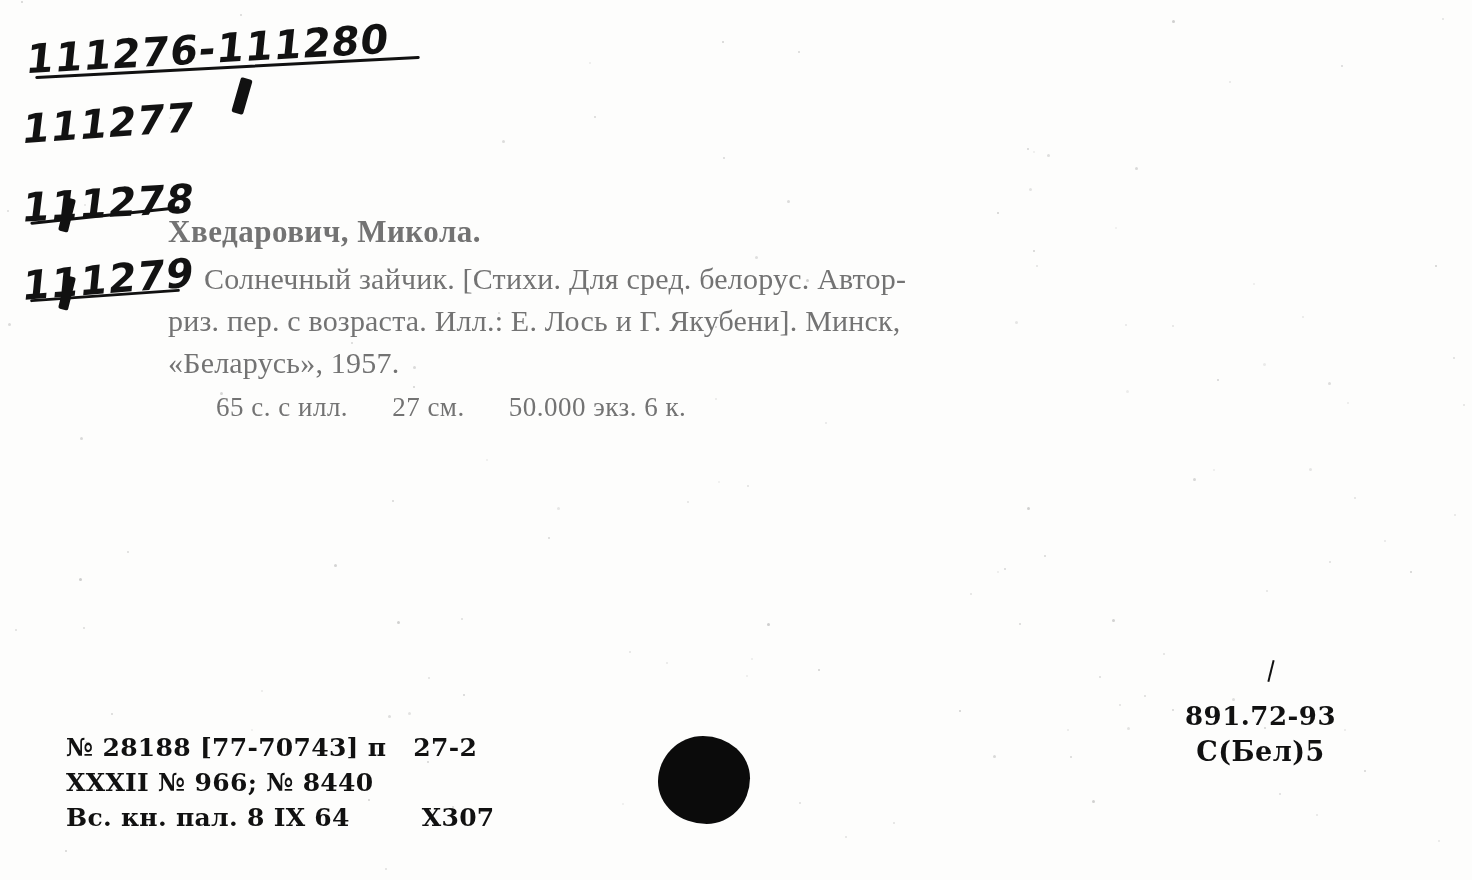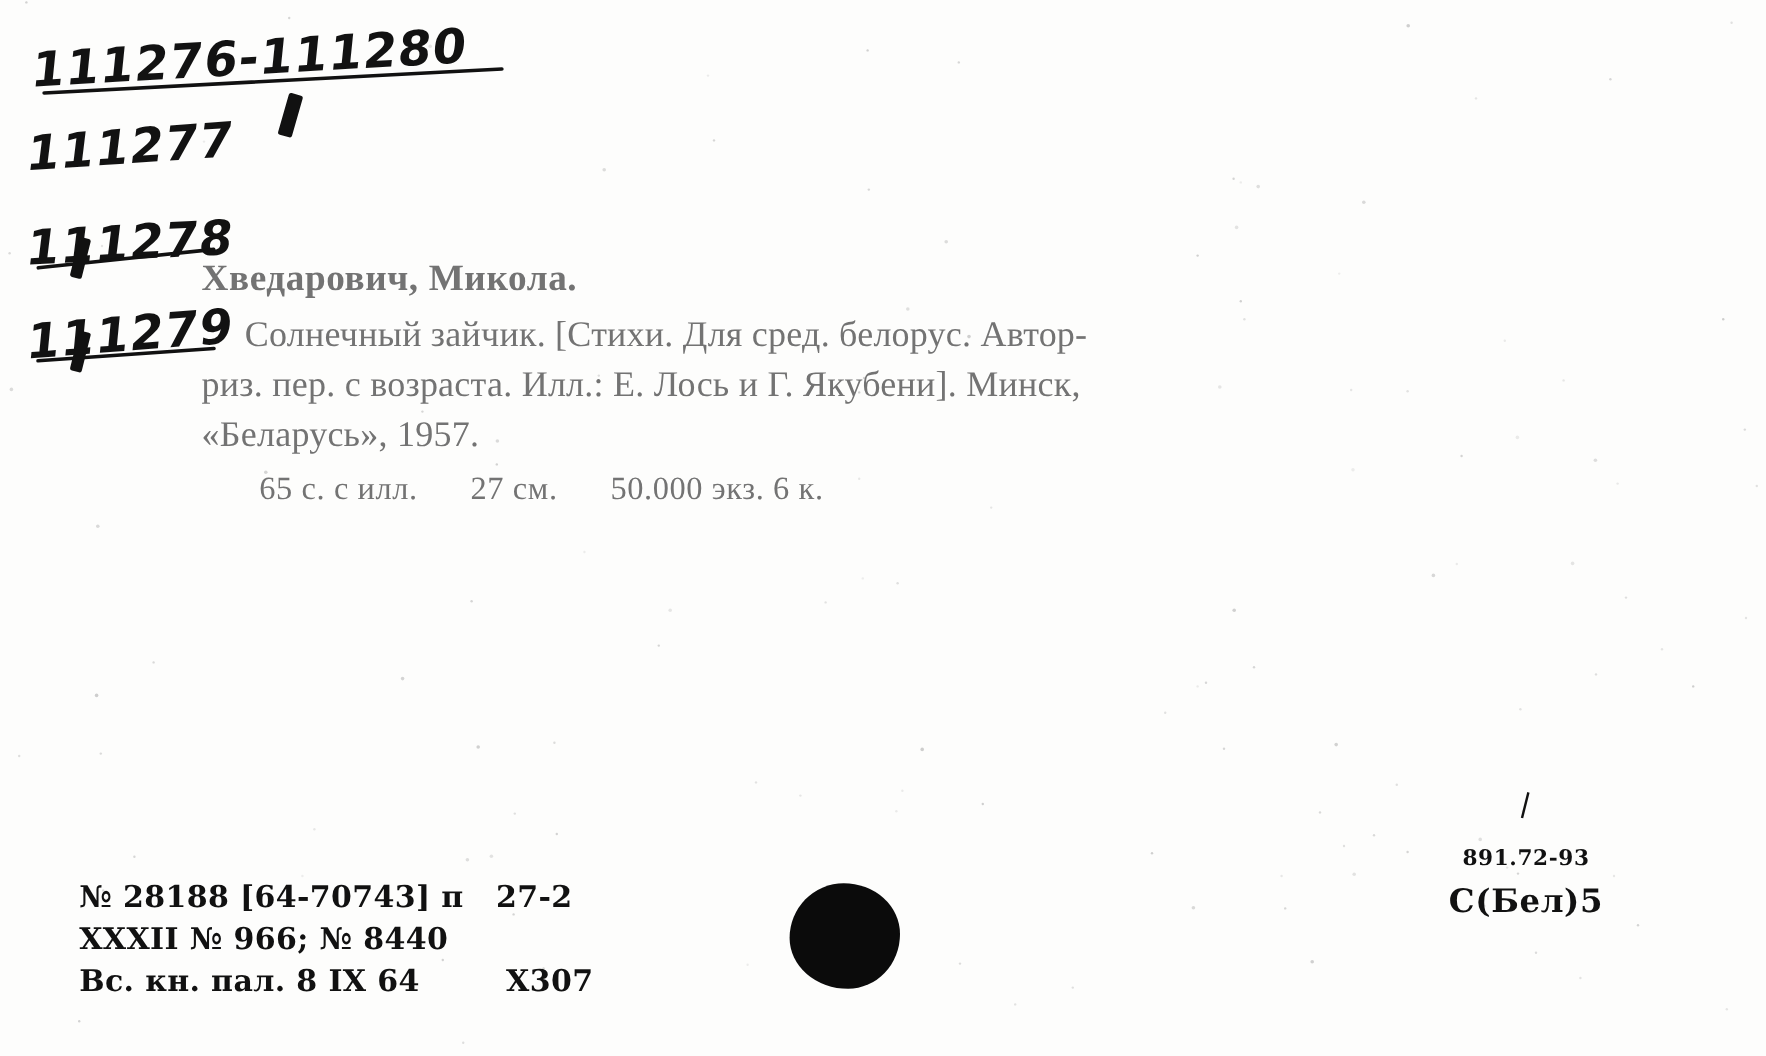--- a/index.html
+++ b/index.html
@@ -118,21 +118,21 @@
 
   
   #class {
     position: absolute;
     right: 136px; top: 698px;
     text-align: center;
     font-family: "DejaVu Serif", serif;
     font-weight: 700;
     line-height: 36px;
   }
-  #class .udc { font-size: 18px; letter-spacing: .5px; }
+  #class .udc { font-size: 26px; letter-spacing: .5px; }
   #class .bbk { font-size: 27px; letter-spacing: .5px; }
   #tick {
     position: absolute;
     right: 200px; top: 660px;
     width: 2px; height: 22px;
     background: #111;
     transform: rotate(14deg);
   }
 
   
@@ -299,21 +299,21 @@
   <div class="rec" id="body">
     <span class="l1">Солнечный зайчик. [Стихи. Для сред. белорус.  Автор-</span>
     <span class="l2">риз. пер. с возраста. Илл.: Е. Лось и Г. Якубени].    Минск,</span>
     <span class="l3">«Беларусь», 1957.</span>
   </div>
 
   <div class="rec" id="phys">
     <span>65 с. с илл.</span><span>27 см.</span><span>50.000 экз. 6 к.</span>
   </div>
 
-  <div id="footer">№ 28188 [64-70743] п   27-2
+  <div id="footer">№ 28188 [77-70743] п   27-2
 XXXII № 966; № 8440
 Вс. кн. пал. 8 IX 64        Х307</div>
 
   <div id="blot"></div>
 
   <div id="tick"></div>
   <div id="class">
     <div class="udc">891.72-93</div>
     <div class="bbk">С(Бел)5</div>
   </div>

